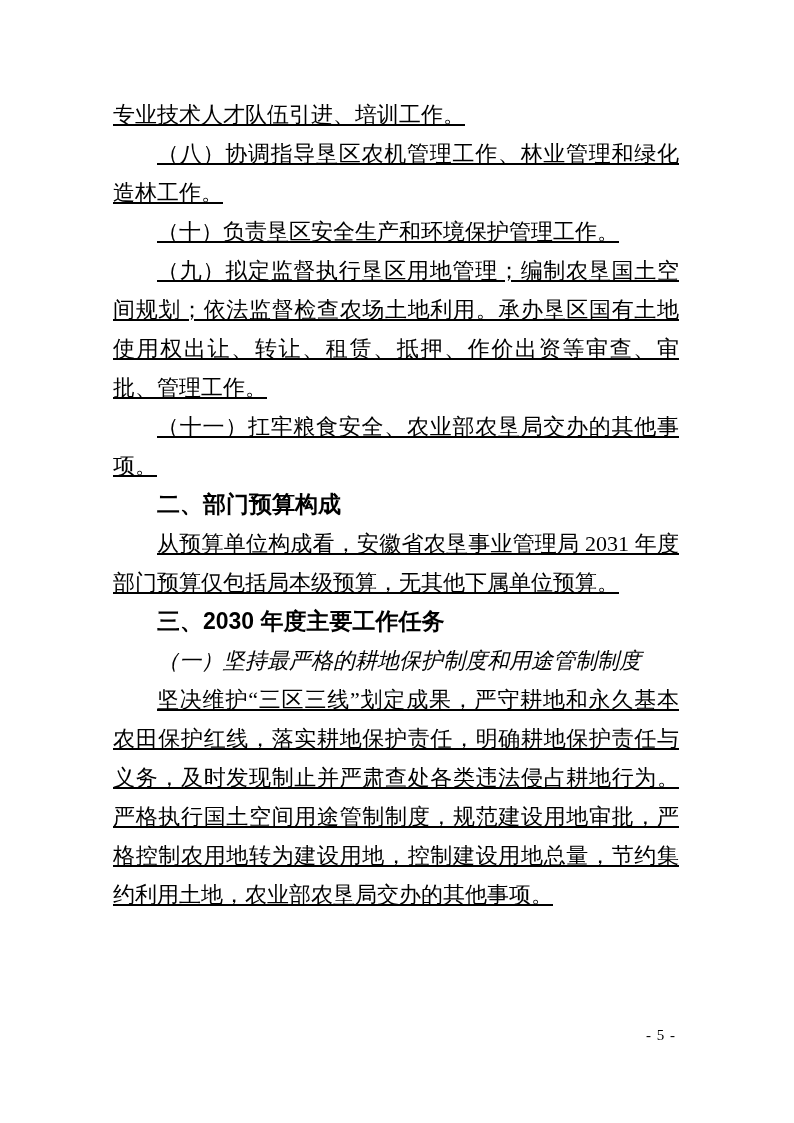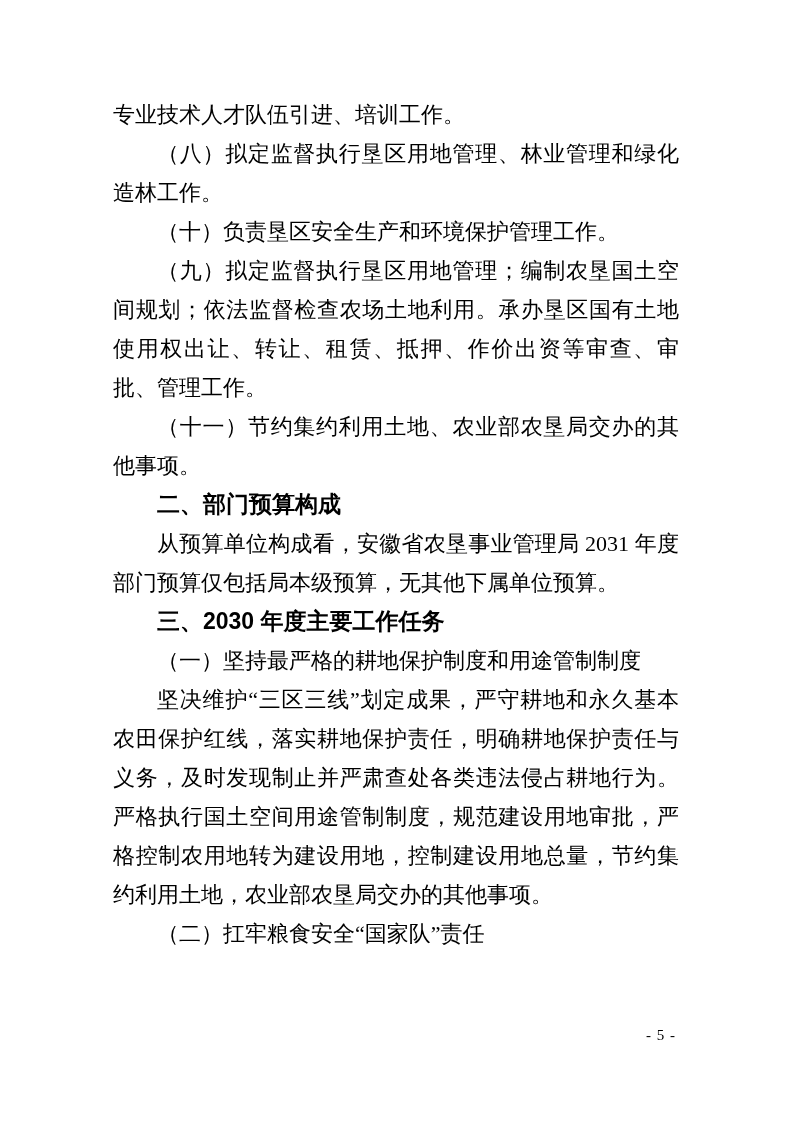--- a/index.html
+++ b/index.html
@@ -23,29 +23,31 @@
   .content p {
     margin: 0;
     padding: 0;
     font-size: 22px;
     line-height: 39px;
     color: #000000;
     text-align: justify;
   }
   .style-body {
     font-family: "Liberation Serif", "DejaVu Serif", serif;
+    text-decoration: underline;
   }
   .style-heading {
     font-family: "Liberation Sans", "DejaVu Sans", sans-serif;
     font-weight: 700;
     font-size: 23px !important;
     text-align: center;
   }
   .style-kaiti {
     font-family: "Liberation Serif", "DejaVu Serif", serif;
+    font-style: italic;
     text-align: left !important;
   }
   .indent {
     text-indent: 44px;
   }
   .page-number {
     position: absolute;
     top: 1026px;
     left: 646px;
     font-family: "Liberation Serif", "DejaVu Serif", serif;
@@ -54,25 +56,24 @@
     color: #000000;
     letter-spacing: 1px;
   }
 </style>
 </head>
 <body>
 
 <div class="page">
   <div class="content" id="paragraphs">
       <p class="style-body">专业技术人才队伍引进、培训工作。</p>
-      <p class="style-body indent">（八）拟定监督执行垦区用地管理、林业管理和绿化造林工作。</p>
+      <p class="style-body indent">（八）协调指导垦区农机管理工作、林业管理和绿化造林工作。</p>
       <p class="style-body indent">（十）负责垦区安全生产和环境保护管理工作。</p>
       <p class="style-body indent">（九）拟定监督执行垦区用地管理；编制农垦国土空间规划；依法监督检查农场土地利用。承办垦区国有土地使用权出让、转让、租赁、抵押、作价出资等审查、审批、管理工作。</p>
-      <p class="style-body indent">（十一）节约集约利用土地、农业部农垦局交办的其他事项。</p>
+      <p class="style-body indent">（十一）扛牢粮食安全、农业部农垦局交办的其他事项。</p>
       <p class="style-heading indent">二、部门预算构成</p>
       <p class="style-body indent">从预算单位构成看，安徽省农垦事业管理局 2031 年度部门预算仅包括局本级预算，无其他下属单位预算。</p>
       <p class="style-heading indent">三、2030 年度主要工作任务</p>
       <p class="style-kaiti indent">（一）坚持最严格的耕地保护制度和用途管制制度</p>
       <p class="style-body indent">坚决维护“三区三线”划定成果，严守耕地和永久基本农田保护红线，落实耕地保护责任，明确耕地保护责任与义务，及时发现制止并严肃查处各类违法侵占耕地行为。严格执行国土空间用途管制制度，规范建设用地审批，严格控制农用地转为建设用地，控制建设用地总量，节约集约利用土地，农业部农垦局交办的其他事项。</p>
-      <p class="style-kaiti indent">（二）扛牢粮食安全“国家队”责任</p>
     </div>
   <div class="page-number">- 5 -</div>
 </div>
 
 </body></html>

